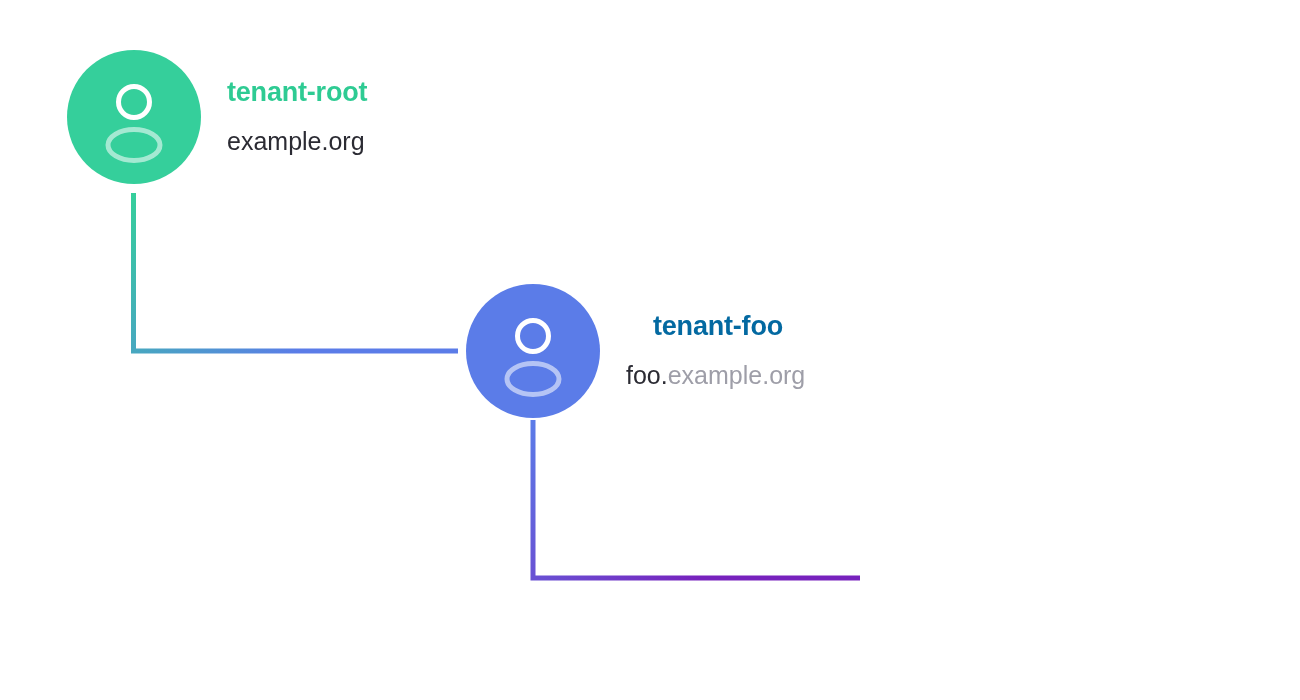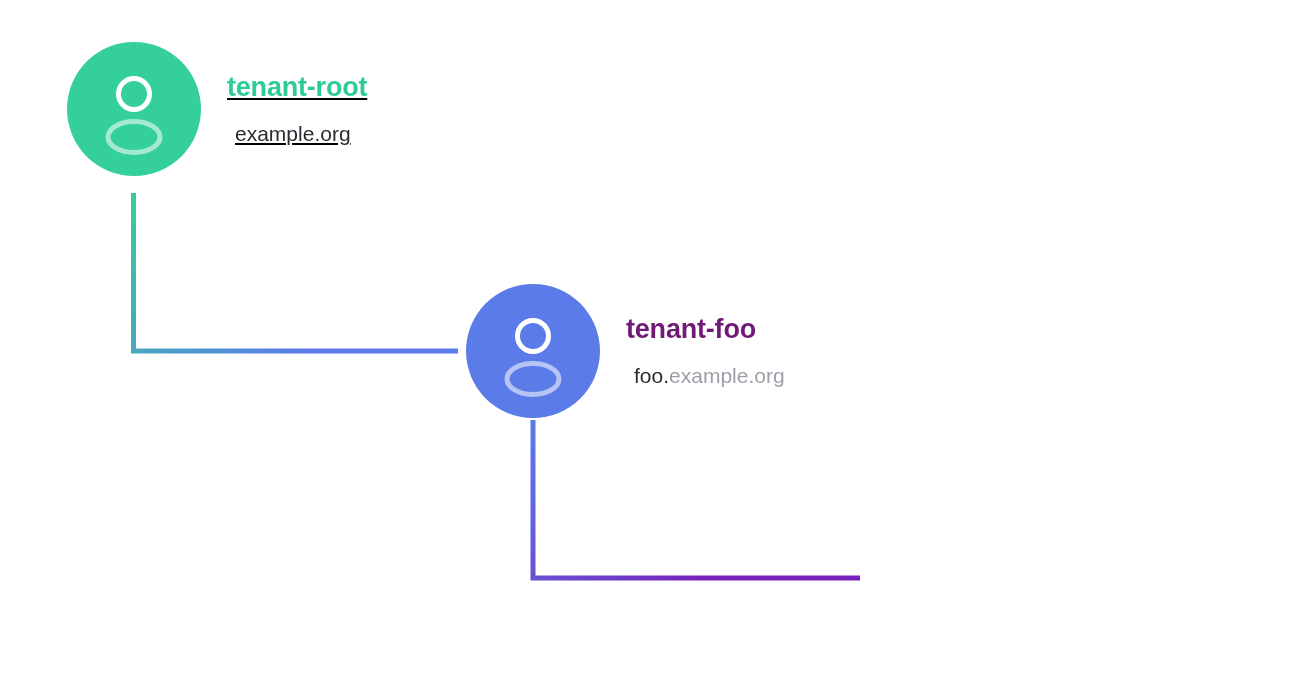--- a/index.html
+++ b/index.html
@@ -47,26 +47,25 @@
     margin-left: 26px;
   }
   .node-title {
     font-size: 27px;
     font-weight: bold;
     letter-spacing: -0.2px;
     line-height: 1.1;
     white-space: nowrap;
   }
   .node-subtitle {
-    font-size: 21px;
+    font-size: 25px;
     font-weight: normal;
     line-height: 1.1;
     margin-top: 20px;
     white-space: nowrap;
-    margin-left: 8px;
   }
   .sub-strong { color: #2b2b33; }
   .sub-muted  { color: #9e9ea8; }
 </style>
 </head>
 <body>
 
 <div id="canvas" style="width: 1300px; height: 700px; background: rgb(255, 255, 255);">
 
   <svg id="connectors" viewBox="0 0 1300 700" width="1300" height="700" xmlns="http://www.w3.org/2000/svg">
@@ -77,21 +76,21 @@
       </linearGradient>
       <linearGradient id="grad-foo-bar" gradientUnits="userSpaceOnUse" x1="533" y1="420" x2="700" y2="578">
         <stop offset="0" stop-color="#5b7ce8"></stop>
         <stop offset="1" stop-color="#7722bd"></stop>
       </linearGradient>
     </defs>
     <path id="path-root-foo" d="M 133.5 193 L 133.5 351 L 458 351" fill="none" stroke="url(#grad-root-foo)" stroke-width="5" stroke-linecap="butt" stroke-linejoin="miter"></path>
     <path id="path-foo-bar" d="M 533 420 L 533 578 L 860 578" fill="none" stroke="url(#grad-foo-bar)" stroke-width="5" stroke-linecap="butt" stroke-linejoin="miter"></path>
   </svg>
 
-  <div class="node" id="node-0" style="left:67px; top:42px;text-decoration:underline;">
+  <div class="node" id="node-0" style="left:67px; top:50px;">
     <div class="avatar" id="avatar-0" style="width:134px; height:134px;">
       <svg width="134" height="134" viewBox="0 0 134 134" xmlns="http://www.w3.org/2000/svg">
         <circle id="avatar-bg-0" cx="67" cy="67" r="67" fill="#35cf9b"></circle>
         <circle cx="67" cy="52" r="15.5" fill="none" stroke="#ffffff" stroke-width="5"></circle>
         <ellipse cx="67" cy="95" rx="26" ry="15.5" fill="none" stroke="#ffffff" stroke-opacity="0.55" stroke-width="5"></ellipse>
       </svg>
     </div>
     <div class="node-text">
       <div class="node-title" id="title-0" style="color: rgb(46, 203, 147);">tenant-root</div>
       <div class="node-subtitle"><span class="sub-strong">example.org</span><span class="sub-muted"></span></div>
@@ -100,19 +99,19 @@
 
   <div class="node" id="node-1" style="left:466px; top:284px;">
     <div class="avatar" id="avatar-1" style="width:134px; height:134px;">
       <svg width="134" height="134" viewBox="0 0 134 134" xmlns="http://www.w3.org/2000/svg">
         <circle id="avatar-bg-1" cx="67" cy="67" r="67" fill="#5b7ce8"></circle>
         <circle cx="67" cy="52" r="15.5" fill="none" stroke="#ffffff" stroke-width="5"></circle>
         <ellipse cx="67" cy="95" rx="26" ry="15.5" fill="none" stroke="#ffffff" stroke-opacity="0.55" stroke-width="5"></ellipse>
       </svg>
     </div>
     <div class="node-text">
-      <div class="node-title" id="title-1" style="color: #701a75;">tenant-foo</div>
+      <div class="node-title" id="title-1" style="color: #0369a1; margin-left: 27px;">tenant-foo</div>
       <div class="node-subtitle"><span class="sub-strong">foo.</span><span class="sub-muted">example.org</span></div>
     </div>
   </div>
 
 
 </div>
 
 </body></html>

